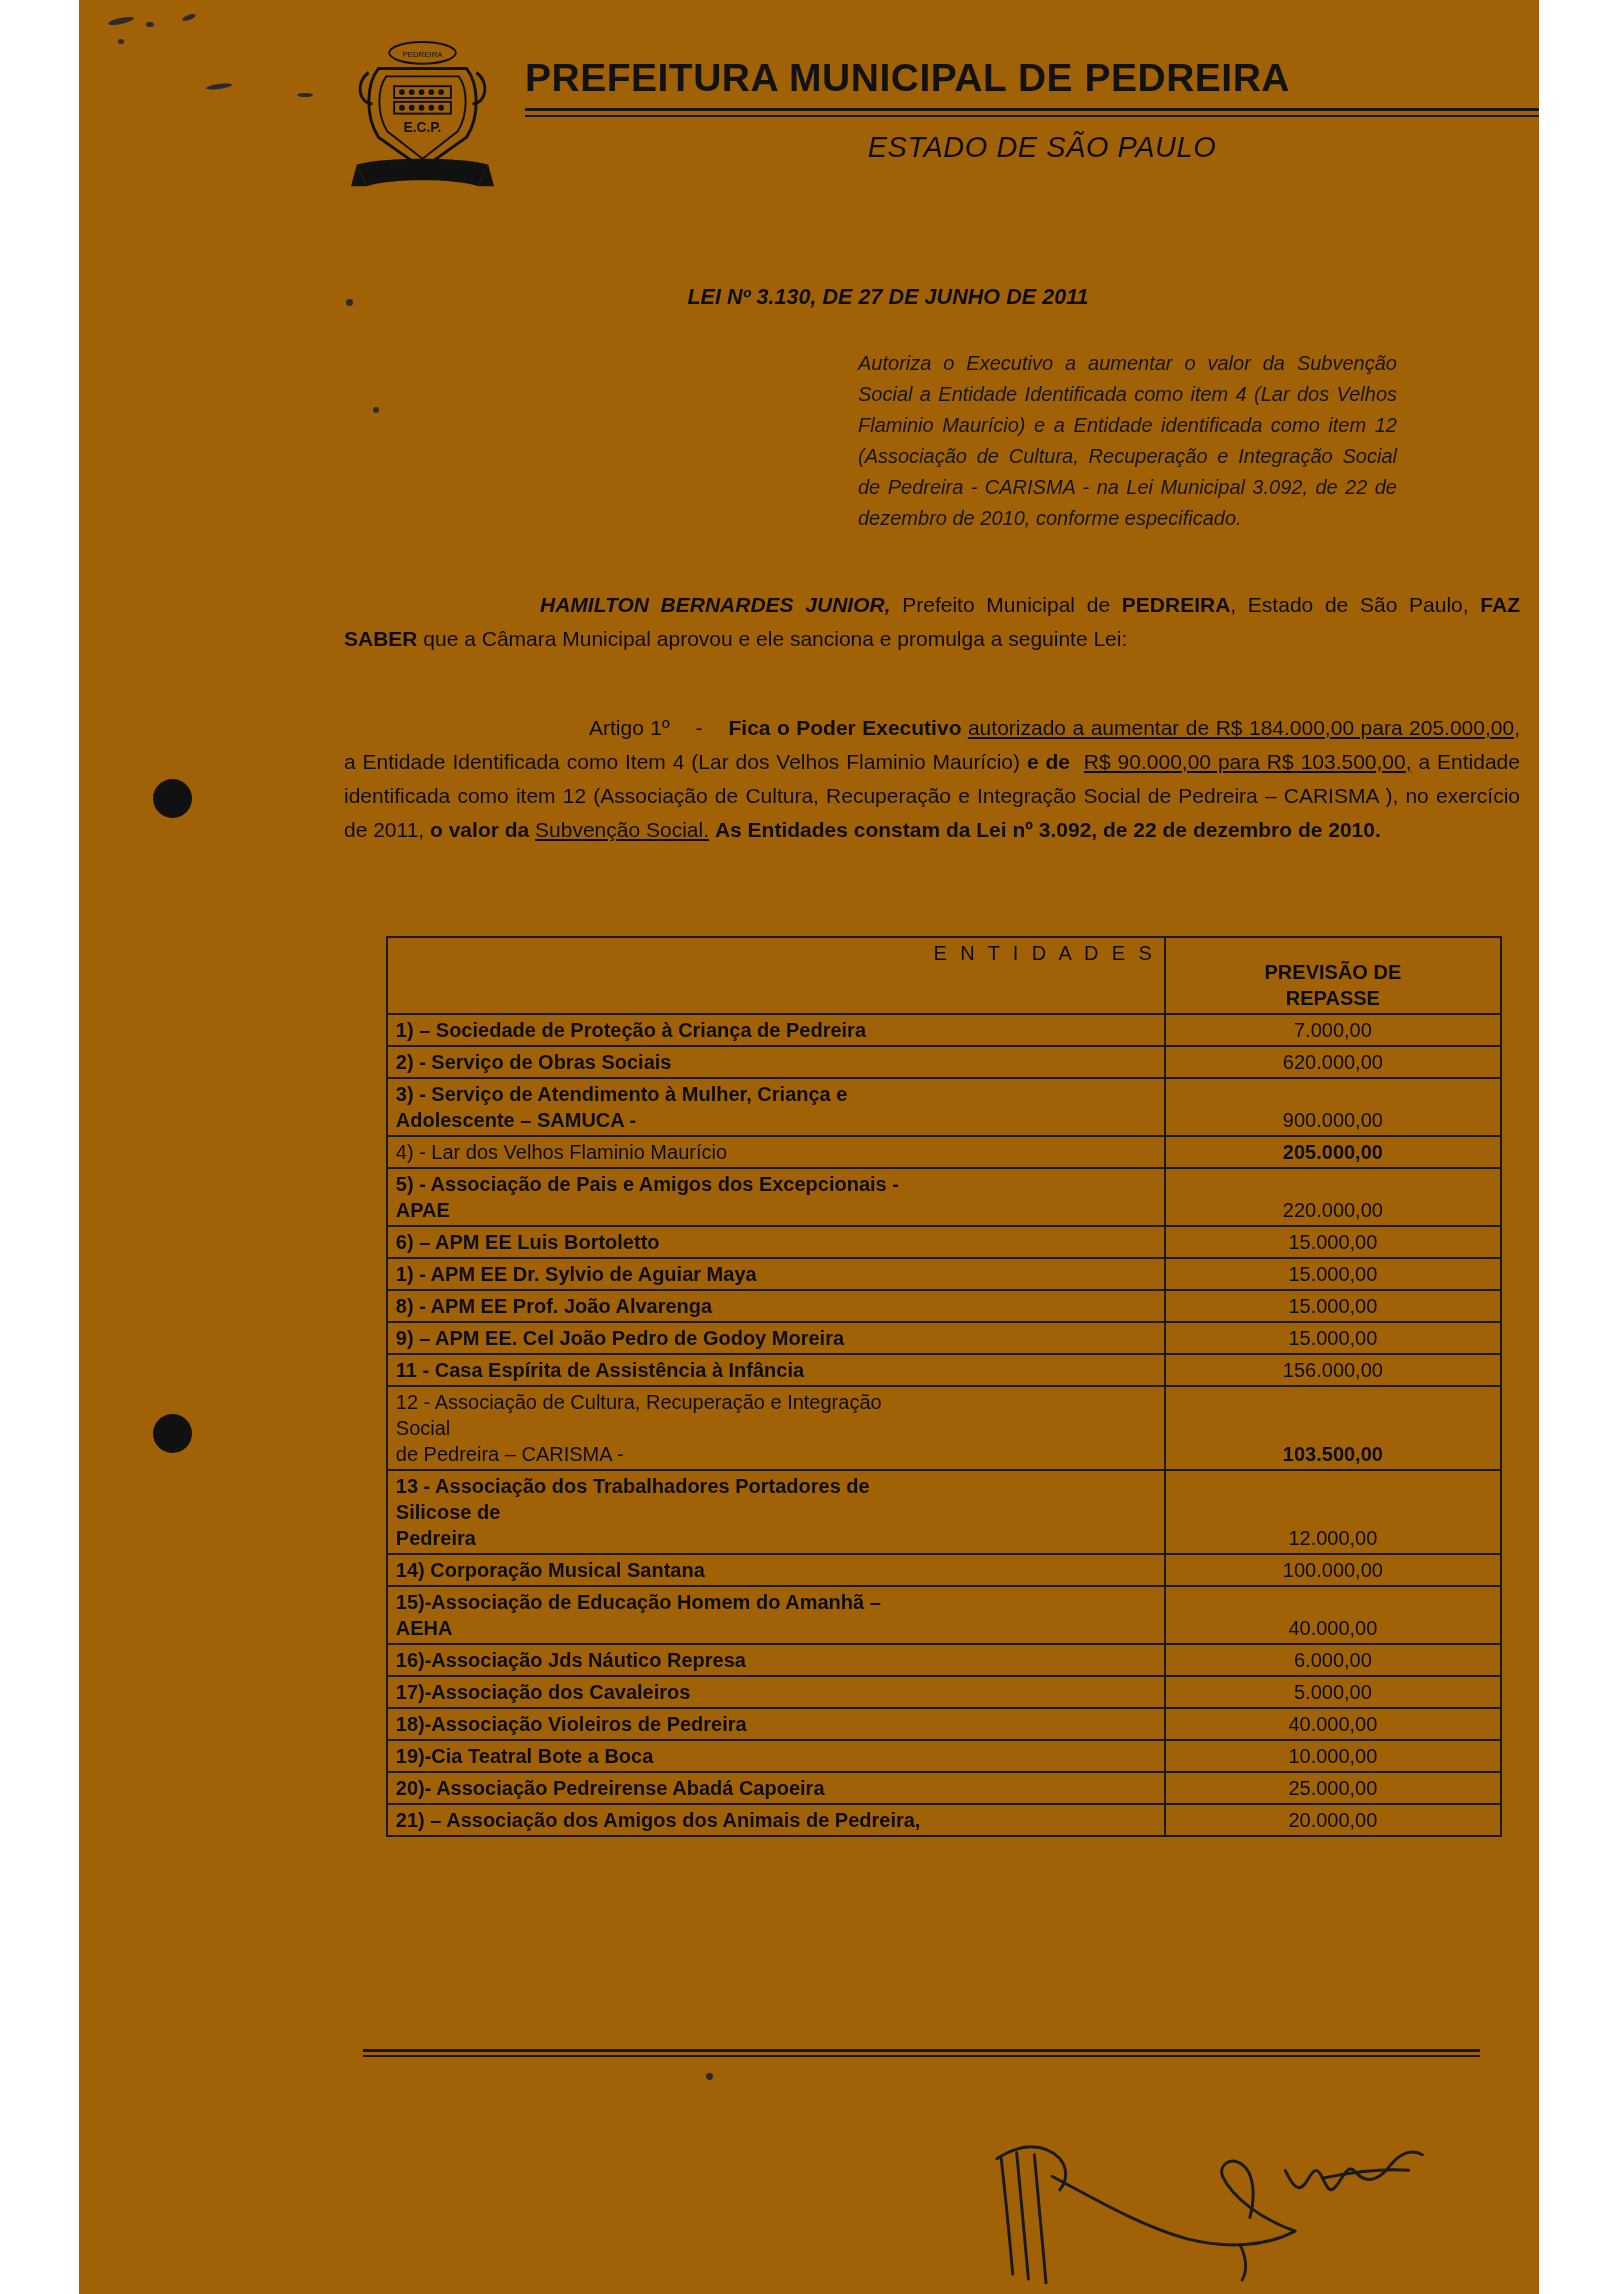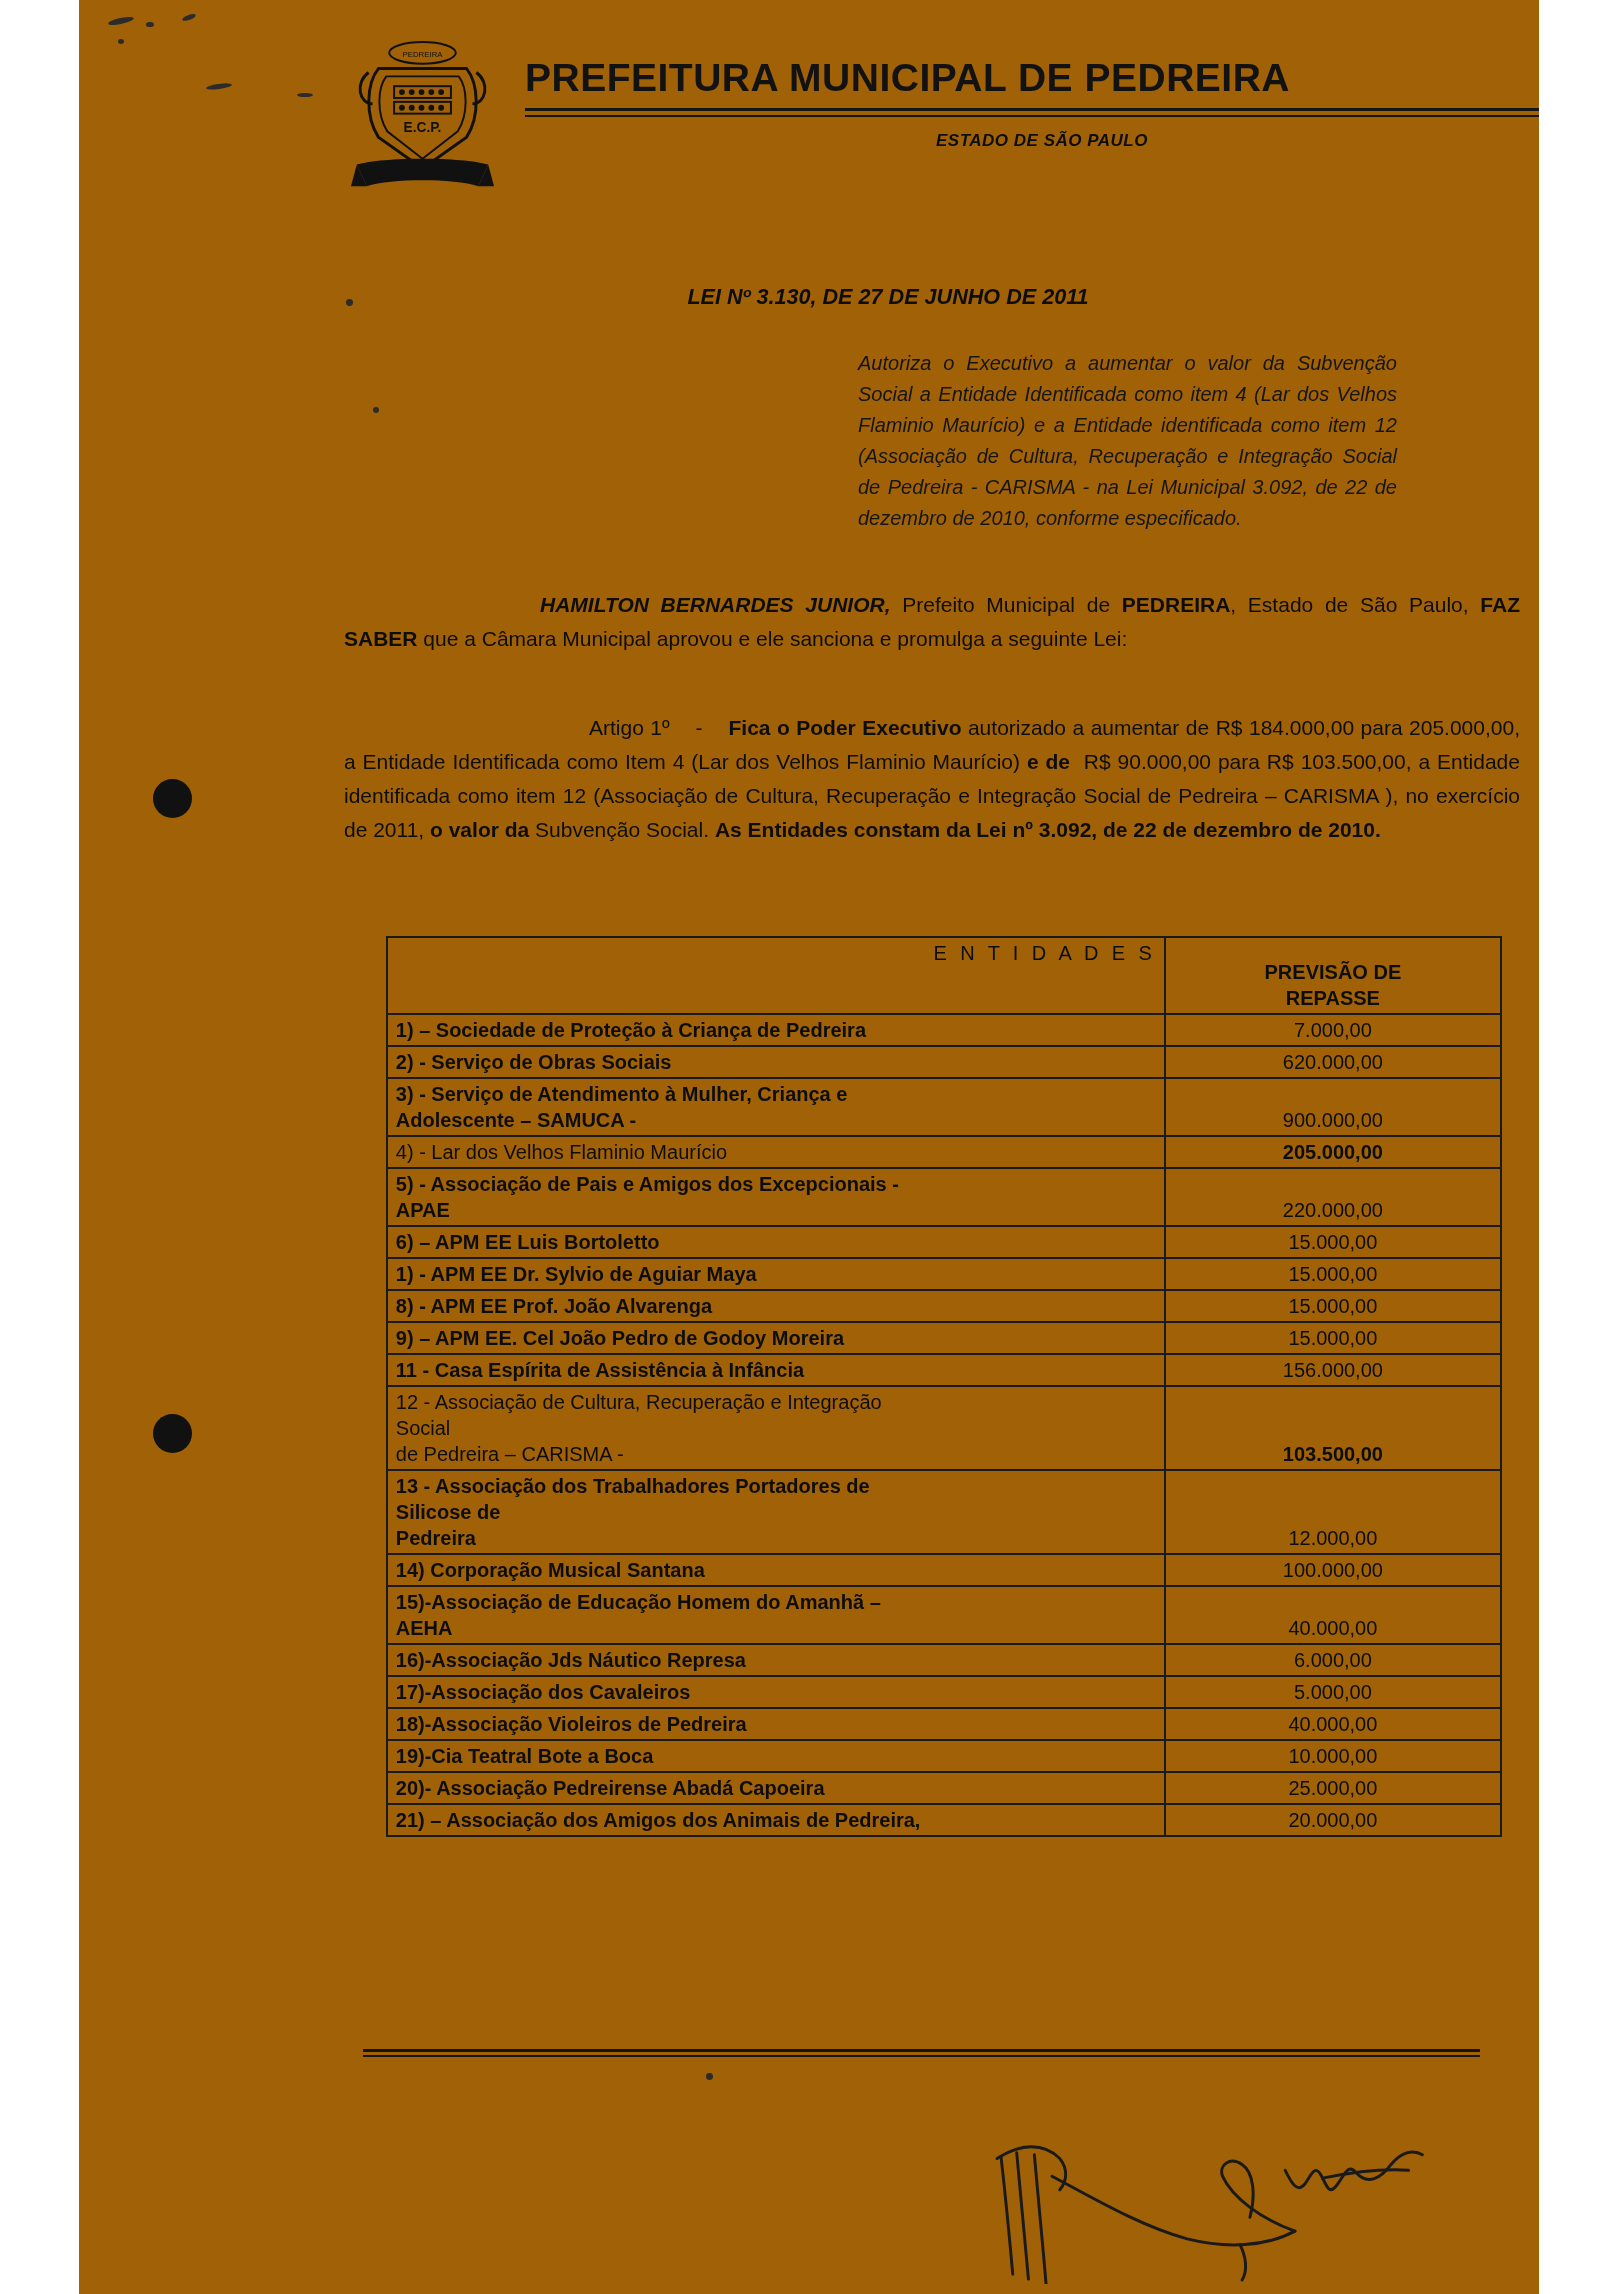--- a/index.html
+++ b/index.html
@@ -66,23 +66,23 @@
   .rule-double {
     margin-top: 7.8px;
     border-top: 3.9px solid #151515;
     border-bottom: 2px solid #151515;
     height: 3.9px;
     width: 1034px;
   }
   .state-title {
     margin-top: 13.7px;
     text-align: center;
-    font-size: 17px;
+    font-size: 29px;
     font-style: italic;
-    font-weight: bold;
+    font-weight: normal;
     letter-spacing: 0.5px;
     width: 1034px;
   }
 
   
   .law-title {
     position: absolute;
     left: 0;
     top: 284px;
     width: 1618px;
@@ -112,21 +112,21 @@
     left: 265px;
     top: 588px;
     width: 1176px;
     font-size: 21px;
     line-height: 1.62;
     text-align: justify;
   }
   .preamble .indent { display: inline-block; width: 196px; }
   .b { font-weight: bold; }
   .bi { font-weight: bold; font-style: italic; }
-  .u { }
+  .u { text-decoration: underline; }
 
   
   .article {
     position: absolute;
     left: 265px;
     top: 711px;
     width: 1176px;
     font-size: 21px;
     line-height: 1.62;
     text-align: justify;

